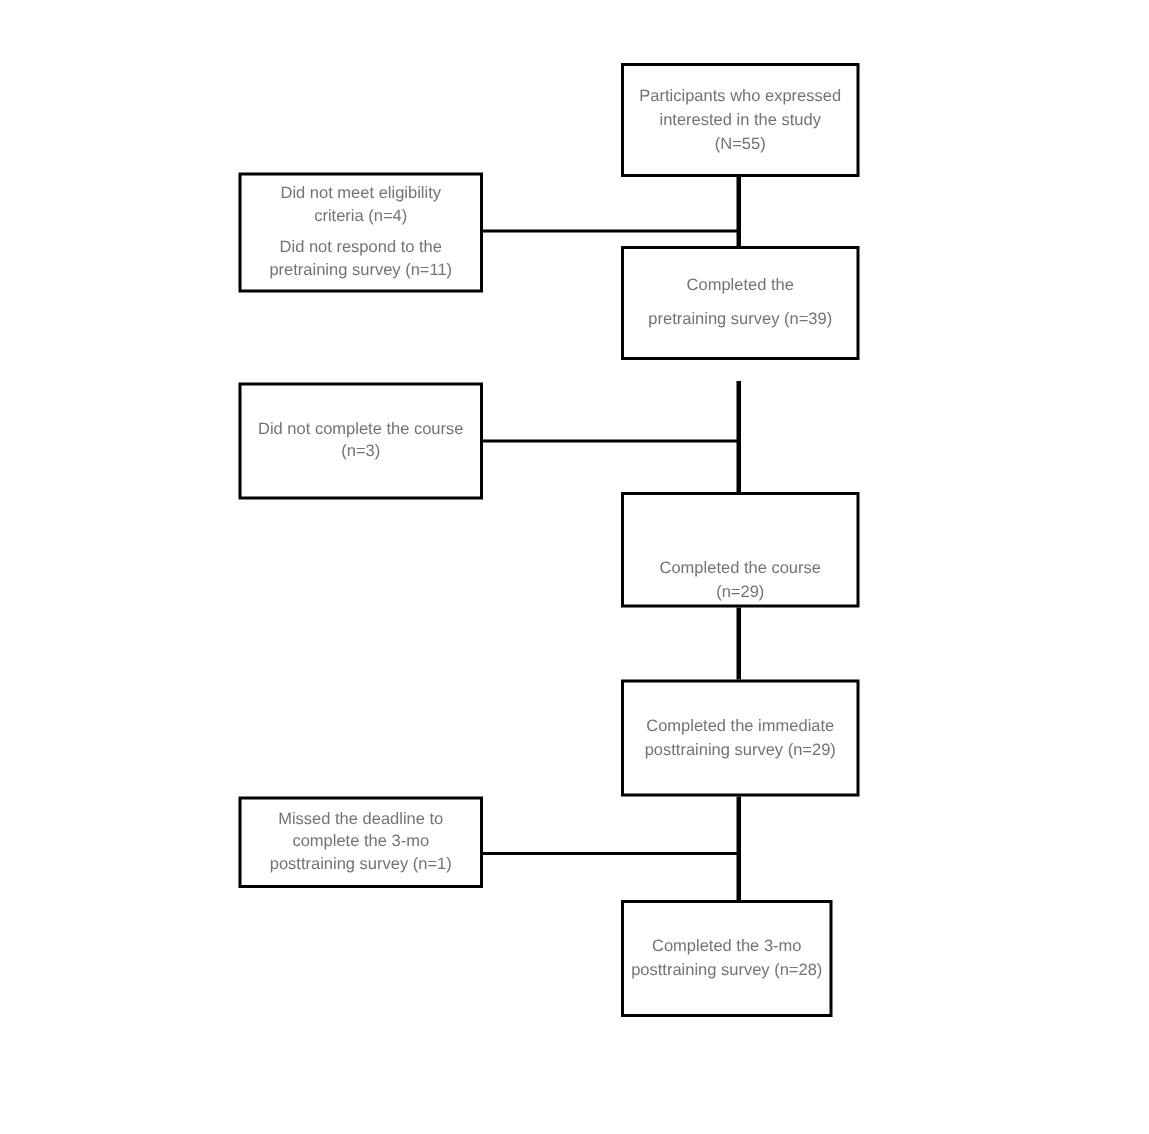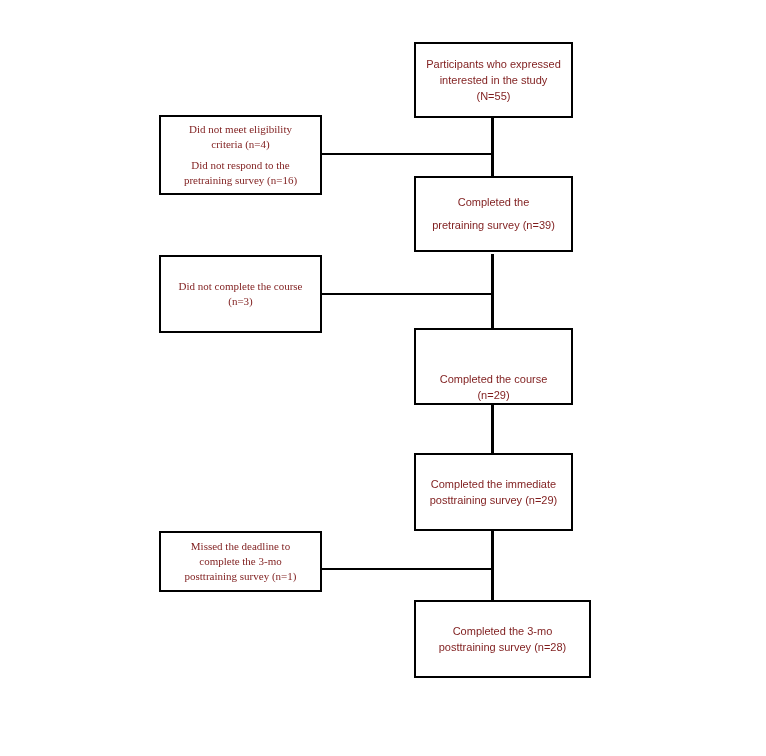--- a/index.html
+++ b/index.html
@@ -6,21 +6,21 @@
     margin: 0;
     padding: 0;
     background: #ffffff;
   }
   .canvas {
     position: relative;
     width: 766px;
     height: 756px;
     background: #ffffff;
     font-family: "Liberation Sans", sans-serif;
-    color: #7f1d1d;
+    color: #737373;
     overflow: hidden;
   }
   .box {
     position: absolute;
     box-sizing: border-box;
     border: 2px solid #000000;
     background: #ffffff;
     display: flex;
     flex-direction: column;
     align-items: center;
@@ -34,41 +34,40 @@
     white-space: pre-line;
     padding: 0 2px;
   }
   .box.spaced .box-text {
     line-height: 23px;
   }
   .para {
     margin: 3px 2px;
     white-space: pre-line;
     line-height: 15px;
-    font-family: Liberation Serif, serif;
   }
   .vline {
     position: absolute;
     width: 2.5px;
     background: #000000;
     z-index: 1;
   }
   .hline {
     position: absolute;
     height: 1.5px;
     background: #000000;
     z-index: 1;
   }
 
   
   #box-interest        { left: 414px; top: 42px;  width: 159px; height: 76px; }
-  #box-pretraining     { left: 414px; top: 176px; width: 159px; height: 76px; }
+  #box-pretraining     { left: 414px; top: 164px; width: 159px; height: 76px; }
   #box-course          { left: 414px; top: 328px; width: 159px; height: 77px; justify-content: flex-end; }
   #box-immediate       { left: 414px; top: 453px; width: 159px; height: 78px; }
-  #box-3mo             { left: 414px; top: 600px; width: 177px; height: 78px; }
+  #box-3mo             { left: 414px; top: 600px; width: 141px; height: 78px; }
 
   
   #box-excl-pretraining { left: 159px; top: 115px; width: 163px; height: 80px; }
   #box-excl-course      { left: 159px; top: 255px; width: 163px; height: 78px; }
   #box-excl-3mo         { left: 159px; top: 531px; width: 163px; height: 61px; }
 
   
   #v1 { left: 491px; top: 116px; height: 65px; }
   #v2 { left: 491px; top: 254px; height: 75px; }
   #v3 { left: 491px; top: 403px; height: 51px; }
@@ -105,21 +104,21 @@
 
   <div class="box" id="box-3mo">
     <div class="box-text">Completed the 3-mo
 posttraining survey (n=28)</div>
   </div>
 
   <div class="box" id="box-excl-pretraining">
     <div class="para">Did not meet eligibility
 criteria (n=4)</div>
     <div class="para">Did not respond to the
-pretraining survey (n=16)</div>
+pretraining survey (n=11)</div>
   </div>
 
   <div class="box" id="box-excl-course">
     <div class="para">Did not complete the course
 (n=3)</div>
   </div>
 
   <div class="box" id="box-excl-3mo">
     <div class="para">Missed the deadline to
 complete the 3-mo

